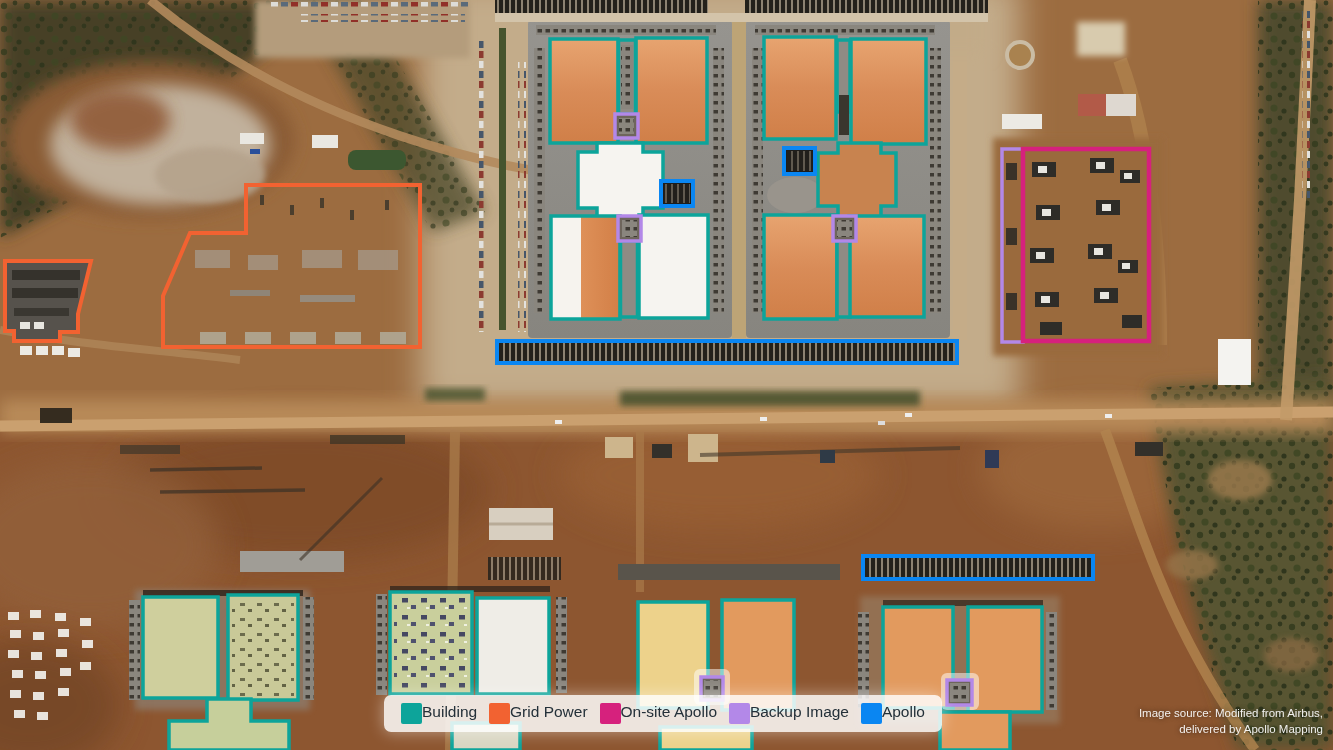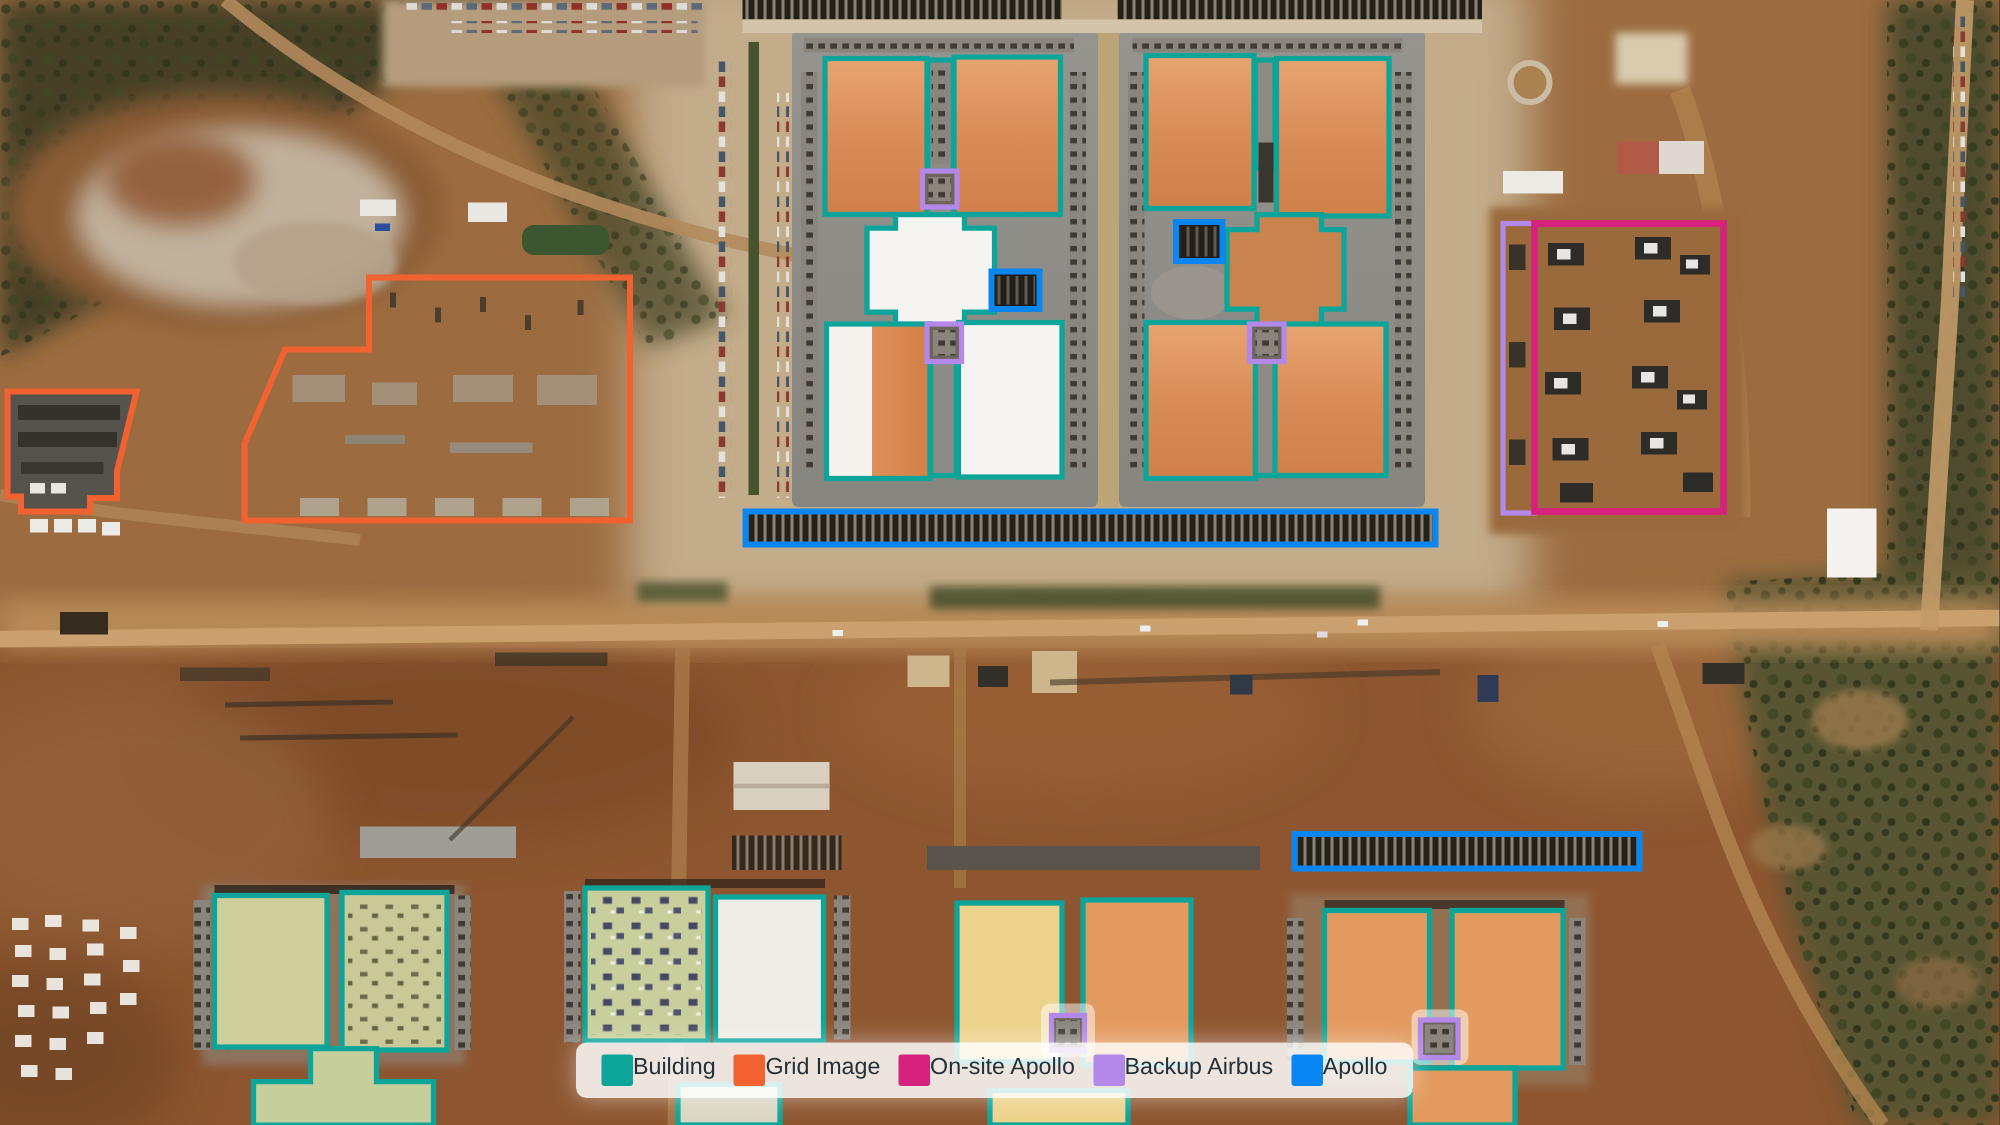--- a/index.html
+++ b/index.html
@@ -380,30 +380,34 @@
   </g>
 </svg>
 
 <div class="legend">
   <div class="legend-item">
     <span class="legend-swatch" style="background: rgb(13, 164, 154);"></span>
     <span class="legend-label">Building</span>
   </div>
   <div class="legend-item">
     <span class="legend-swatch" style="background: rgb(242, 98, 49);"></span>
-    <span class="legend-label">Grid Image</span>
+    <span class="legend-label">Grid Power</span>
   </div>
   <div class="legend-item">
     <span class="legend-swatch" style="background: rgb(214, 33, 125);"></span>
     <span class="legend-label">On-site Apollo</span>
   </div>
   <div class="legend-item">
     <span class="legend-swatch" style="background: rgb(179, 136, 232);"></span>
-    <span class="legend-label">Backup Airbus</span>
+    <span class="legend-label">Backup Image</span>
   </div>
   <div class="legend-item">
     <span class="legend-swatch" style="background: rgb(10, 134, 242);"></span>
     <span class="legend-label">Apollo</span>
   </div>
 </div>
 
-
+<div class="attribution">
+  <div>Image source: Modified from Airbus,</div>
+  <div>delivered by Apollo Mapping</div>
 </div>
 
+</div>
+
 </body></html>

